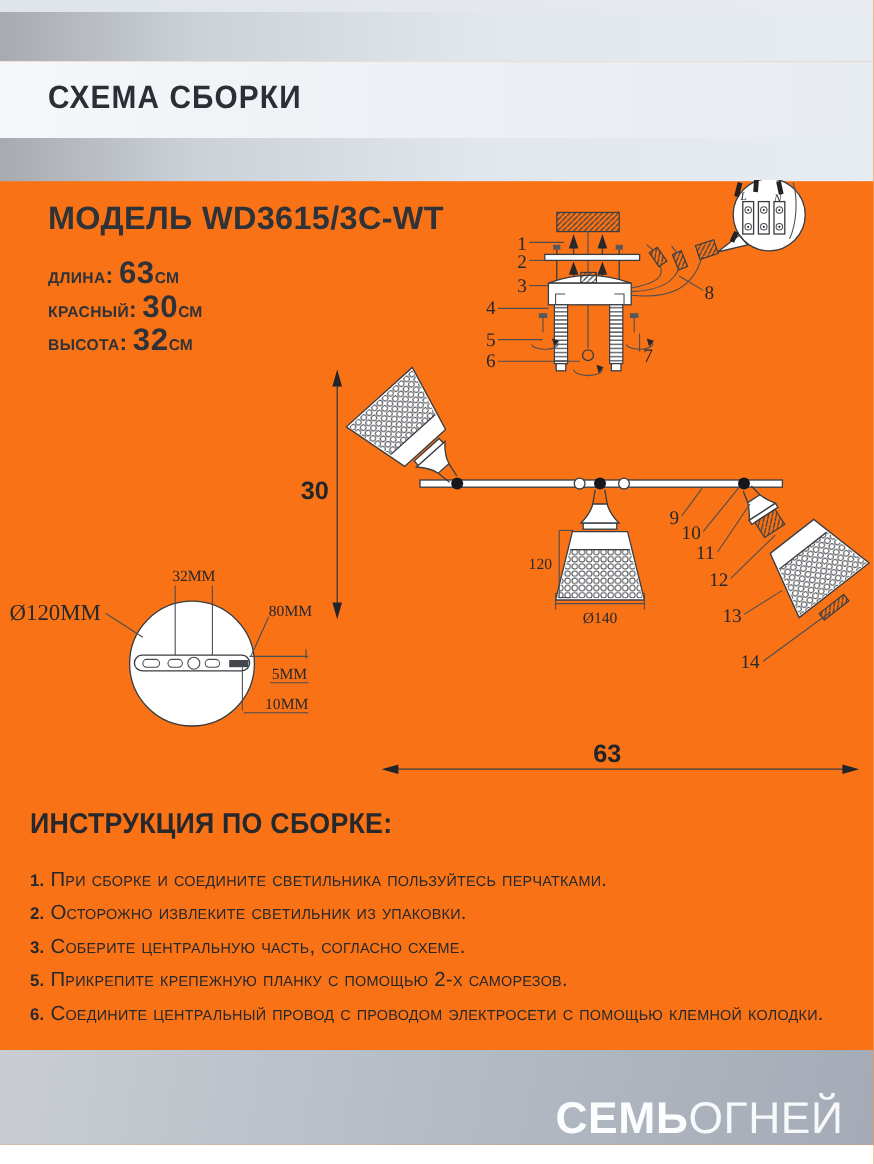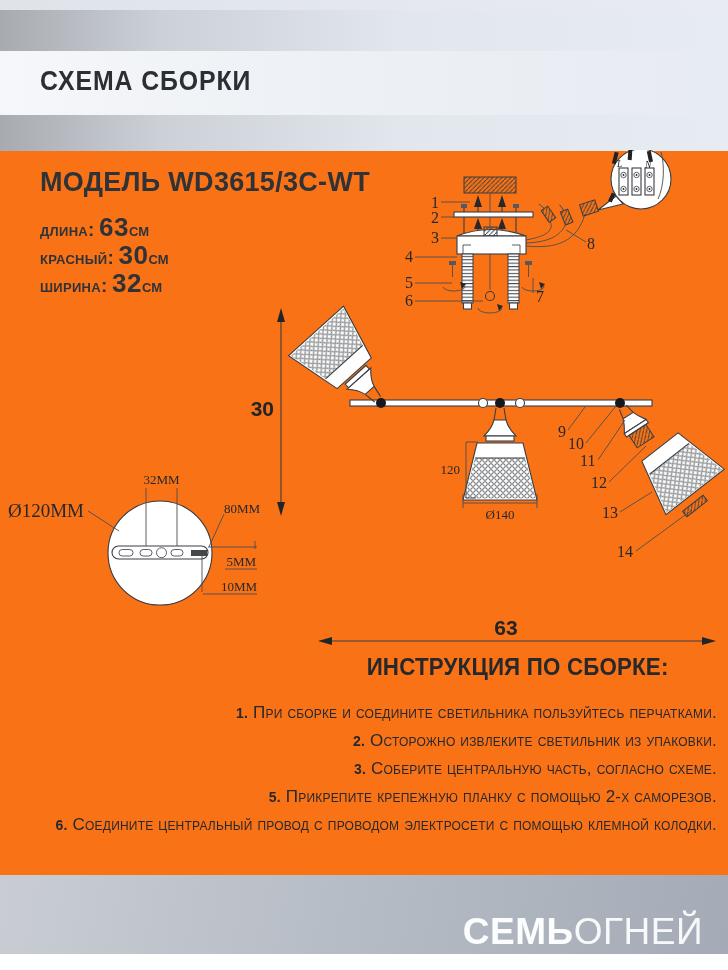--- a/index.html
+++ b/index.html
@@ -32,21 +32,21 @@
   .ln  { fill:none; stroke:#3a3d42; stroke-width:1.1; }
   .lnt { fill:none; stroke:#4a4d52; stroke-width:.9; }
   .wfill { fill:#fff; stroke:#3a3d42; stroke-width:1.1; }
   .sn { font-family:"Liberation Serif", serif; font-size:16px; fill:#26282c; }
   .sd { font-family:"Liberation Serif", serif; font-size:13px; fill:#26282c; }
   .sD { font-family:"Liberation Serif", serif; font-size:19px; fill:#26282c; }
   .bd { font-family:"Liberation Sans", sans-serif; font-weight:bold; font-size:21px; fill:#212428; }
   .tl { font-family:"Liberation Serif", serif; font-size:9.5px; font-style:italic; fill:#26282c; }
 
   
-  .instructions { position:absolute; left:25px; top:653px; width:692px; color:#26282c;text-align:right; }
+  .instructions { position:absolute; left:25px; top:673px; width:692px; color:#26282c; }
   .instr-title { font-size:24px; font-weight:bold; letter-spacing:.2px; transform:scaleX(.93);
                  transform-origin:left; margin-bottom:21px; }
   .instr-item { font-variant:small-caps; font-size:17px; line-height:21px; margin-bottom:6px;
                 padding-left:22px; text-indent:-22px; letter-spacing:.2px; }
   .instr-item .num { font-variant:normal; font-size:14px; font-weight:600; }
   .instr-line2 { display:block; text-indent:0; }
 
   
   .footer { position:absolute; left:0; top:875px; width:728px; height:95px;
             background:linear-gradient(100deg,#c9cdd3 0%,#b7bdc6 45%,#a5abb6 100%); }
@@ -70,21 +70,21 @@
     <div class="model-dims">
       <div class="dim-row">
         <span class="dim-label">длина:</span>
         <span class="dim-value">63</span><span class="dim-unit">см</span>
       </div>
       <div class="dim-row">
         <span class="dim-label">красный:</span>
         <span class="dim-value">30</span><span class="dim-unit">см</span>
       </div>
       <div class="dim-row">
-        <span class="dim-label">ширина:</span>
+        <span class="dim-label">высота:</span>
         <span class="dim-value">32</span><span class="dim-unit">см</span>
       </div>
     </div>
   </div>
 
   <svg class="diagram" width="728" height="500" viewBox="0 150 728 500">
     <defs>
       <pattern id="mesh" width="6" height="6" patternUnits="userSpaceOnUse">
         <circle cx="3" cy="3" r="2.3" fill="none" stroke="#3a3d42" stroke-width="0.8"></circle>
       </pattern>

